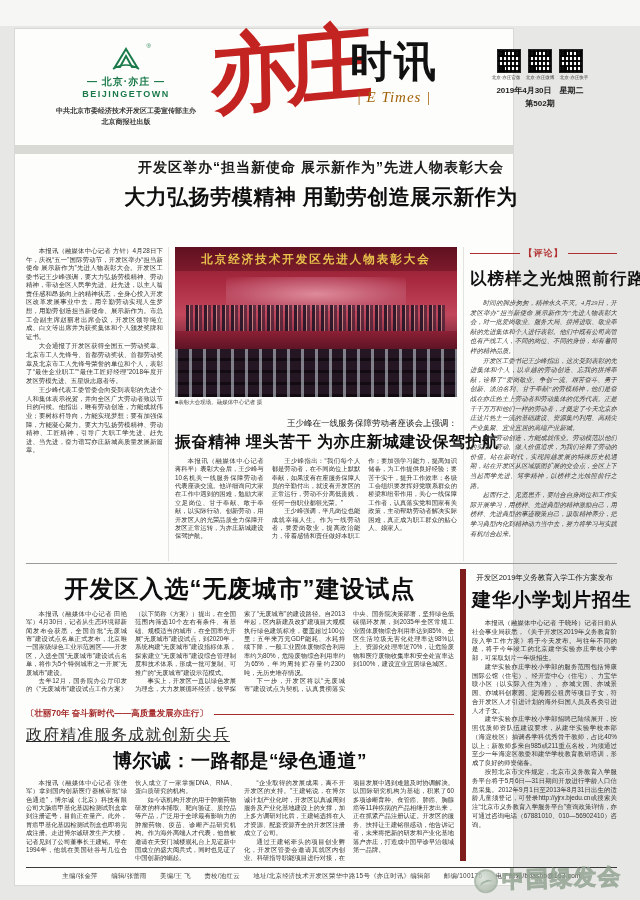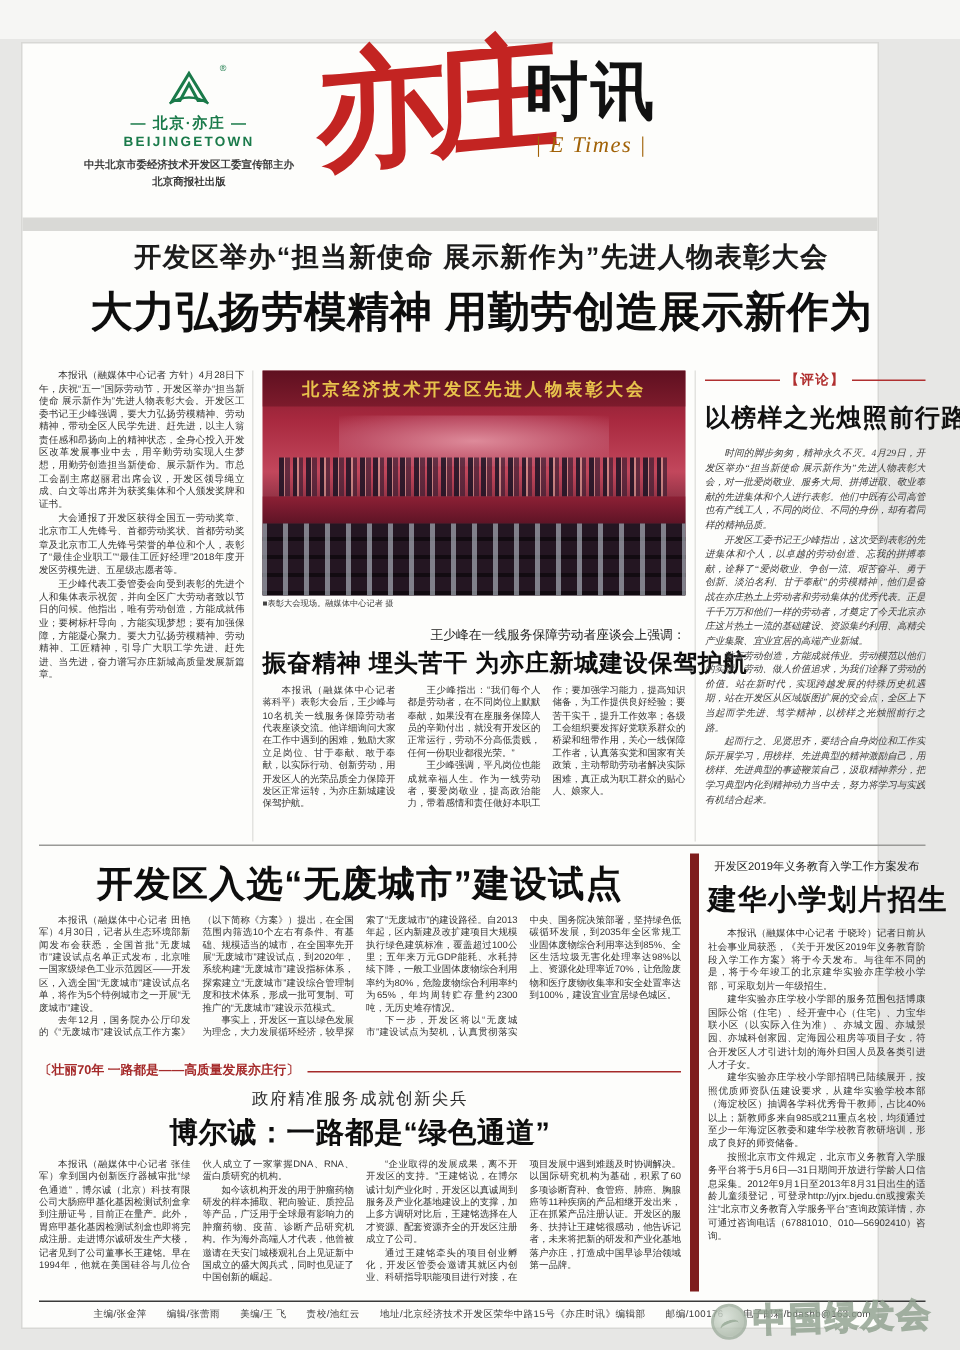--- a/index.html
+++ b/index.html
@@ -1,20 +1,20 @@
 <!DOCTYPE html>
 <html><head>
 <meta charset="utf-8">
 <style>
   * { margin:0; padding:0; box-sizing:border-box; }
   html,body { width:640px; }
   body { font-family:"Liberation Sans", sans-serif; background:#e7e7e5; }
   .canvas { position:relative; width:640px; height:900px; background:#e7e7e5; overflow:hidden; }
   .canvas::before { content:""; position:absolute; top:0; left:0; right:0; height:26px; background:#f6f6f4; }
-  .paper { position:absolute; left:14px; top:28px; width:572px; height:858px; background:#fdfdfb; border:1px solid #d8d8d5; }
+  .paper { position:absolute; left:14px; top:28px; width:500px; height:858px; background:#fdfdfb; border:1px solid #d8d8d5; }
 
   
   .header { position:absolute; top:6px; left:8px; width:596px; height:108px; }
   .logo-block { position:absolute; left:18px; top:12px; width:170px; text-align:center; }
   .logo-mark { position:relative; width:34px; height:26px; margin:0 auto 2px; }
   .logo-mark svg { display:block; margin:0 auto; }
   .logo-reg { position:absolute; right:-8px; top:-4px; font-size:6px; color:#1a7a4a; }
   .logo-cn { font-size:10px; color:#1a7a4a; letter-spacing:1px; font-weight:bold; }
   .logo-en { font-size:9px; color:#1a7a4a; font-weight:bold; letter-spacing:1.5px; }
   .org { margin-top:7px; font-size:7px; font-weight:bold; color:#3a3a3a; line-height:1.5; }
@@ -38,22 +38,22 @@
         background-blend-mode:multiply; }
   .qr-caps { display:flex; justify-content:center; gap:4px; margin-top:2px; }
   .qr-cap { font-size:4.5px; color:#333; width:30px; }
   .date-line { margin-top:5px; font-size:8px; font-weight:bold; color:#222; }
   .issue-line { margin-top:2px; font-size:8px; font-weight:bold; color:#222; }
 
   .grayband { position:absolute; top:116px; left:0; width:100%; height:9px; background:#d9d9d6; }
 
   
   .headline-sec { position:absolute; top:130px; left:8px; width:596px; text-align:center; }
-  .kicker1 { font-size:18px; font-weight:bold; color:#1c1c1c; letter-spacing:1px; }
-  .headline1 { margin-top:6px; font-size:28px; font-weight:900; color:#0e0e0e; letter-spacing:0.5px; white-space:nowrap; }
+  .kicker1 { font-size:14px; font-weight:bold; color:#1c1c1c; letter-spacing:1px; }
+  .headline1 { margin-top:6px; font-size:21px; font-weight:900; color:#0e0e0e; letter-spacing:0.5px; white-space:nowrap; }
 
   
   .main-row { position:absolute; top:218px; left:11px; width:591px; height:314px; display:flex; }
   .col-left { width:142px; padding-right:5px; }
   .col-mid { width:296px; padding:0 6px; border-left:1px solid #e3e3e0; border-right:1px solid #e3e3e0; }
   .col-right { width:153px; padding-left:6px; }
 
   .bodytext p { font-size:6.4px; line-height:1.34; text-align:justify; color:#333; text-indent:2em; margin-bottom:1px; }
   .col-left .bodytext { height:312px; overflow:hidden; }
 
@@ -89,21 +89,21 @@
   .section-row { position:absolute; top:540px; left:11px; width:591px; height:292px; display:flex; }
   .sec-left { width:440px; padding-right:6px; border-right:6px solid #7f1d1d; }
   .sec-right { width:151px; padding-left:6px; }
 
   .headline3 { margin-top:4px; text-align:center; font-size:24px; font-weight:900; color:#0e0e0e; letter-spacing:1px; white-space:nowrap; }
   .cols4 { margin-top:5px; column-count:4; column-gap:8px; height:92px; overflow:hidden; }
 
   .series-banner { margin-top:6px; display:flex; align-items:center; gap:6px; }
   .series-banner span { font-size:8.5px; font-weight:bold; color:#a52a2a; white-space:nowrap; }
   .series-banner::after { content:""; flex:1; border-top:1px solid #a52a2a; }
-  .kicker5 { margin-top:5px; text-align:center; font-size:11px; color:#2a2a2a; letter-spacing:1px; }
+  .kicker5 { margin-top:5px; text-align:left; font-size:16px; color:#2a2a2a; letter-spacing:1px;text-decoration:underline; }
   .headline5 { margin-top:2px; text-align:center; font-size:19px; font-weight:900; color:#0e0e0e; letter-spacing:0.5px; white-space:nowrap; }
   .cols4b { margin-top:5px; column-count:4; column-gap:8px; height:104px; overflow:hidden; }
   .cols4b p { font-size:6.3px; line-height:1.33; text-align:justify; color:#333; text-indent:2em; }
 
   .kicker4 { margin-top:4px; text-align:center; font-size:7.5px; color:#222; white-space:nowrap; }
   .headline4 { margin-top:4px; text-align:center; font-size:19px; font-weight:900; color:#0e0e0e; letter-spacing:1px; white-space:nowrap; }
   .story4-body { margin-top:6px; height:244px; overflow:hidden; }
   .story4-body p { font-size:6.4px; line-height:1.37; text-align:justify; color:#333; text-indent:2em; }
 
   
@@ -140,20 +140,36 @@
       </div>
 
       <div class="masthead">
         <div class="mh-script">亦庄</div>
         <div class="mh-right">
           <div class="mh-block">时讯</div>
           <div class="mh-en">| E Times |</div>
         </div>
       </div>
 
+      <div class="dateblock">
+        <div class="qr-row">
+          <div class="qr"></div>
+          <div class="qr"></div>
+          <div class="qr"></div>
+        </div>
+        <div class="qr-caps">
+          <div class="qr-cap">北京·亦庄官微</div>
+          <div class="qr-cap">北京·亦庄微博</div>
+          <div class="qr-cap">北京·亦庄快手</div>
+        </div>
+        <div class="date-line">
+          <span>2019年4月30日</span>　<span>星期二</span>
+        </div>
+        <div class="issue-line">第502期</div>
+      </div>
     </div>
 
     <div class="grayband"></div>
 
     <div class="headline-sec">
       <div class="kicker1">开发区举办“担当新使命 展示新作为”先进人物表彰大会</div>
       <div class="headline1">大力弘扬劳模精神  用勤劳创造展示新作为</div>
     </div>
 
     <div class="main-row">
@@ -207,21 +223,21 @@
       <div class="sec-left">
         <div class="headline3">开发区入选“无废城市”建设试点</div>
         <div class="cols4">
           <p>本报讯（融媒体中心记者 田艳军）4月30日，记者从生态环境部新闻发布会获悉，全国首批“无废城市”建设试点名单正式发布，北京唯一国家级绿色工业示范园区——开发区，入选全国“无废城市”建设试点名单，将作为5个特例城市之一开展“无废城市”建设。</p>
           <p>去年12月，国务院办公厅印发的《“无废城市”建设试点工作方案》（以下简称《方案》）提出，在全国范围内筛选10个左右有条件、有基础、规模适当的城市，在全国率先开展“无废城市”建设试点，到2020年，系统构建“无废城市”建设指标体系，探索建立“无废城市”建设综合管理制度和技术体系，形成一批可复制、可推广的“无废城市”建设示范模式。</p>
           <p>事实上，开发区一直以绿色发展为理念，大力发展循环经济，较早探索了“无废城市”的建设路径。自2013年起，区内新建及改扩建项目大规模执行绿色建筑标准，覆盖超过100公里；五年来万元GDP能耗、水耗持续下降，一般工业固体废物综合利用率约为80%，危险废物综合利用率约为65%，年均周转贮存量约2300吨，无历史堆存情况。</p>
           <p>下一步，开发区将以“无废城市”建设试点为契机，认真贯彻落实中央、国务院决策部署，坚持绿色低碳循环发展，到2035年全区常规工业固体废物综合利用率达到85%、全区生活垃圾无害化处理率达98%以上、资源化处理率近70%，让危险废物和医疗废物收集率和安全处置率达到100%，建设宜业宜居绿色城区。</p>
         </div>
 
         <div class="series-banner">
-          <span>〔壮丽70年 一路都是——高质量发展亦庄行〕</span>
+          <span>〔壮丽70年 奋斗新时代——高质量发展亦庄行〕</span>
         </div>
         <div class="kicker5">政府精准服务成就创新尖兵</div>
         <div class="headline5">博尔诚：一路都是“绿色通道”</div>
         <div class="cols4b">
           <p>本报讯（融媒体中心记者 张佳军）拿到国内创新医疗器械审批“绿色通道”，博尔诚（北京）科技有限公司大肠癌甲基化基因检测试剂盒拿到注册证号，目前正在量产。此外，胃癌甲基化基因检测试剂盒也即将完成注册。走进博尔诚研发生产大楼，记者见到了公司董事长王建铭。早在1994年，他就在美国硅谷与几位合伙人成立了一家掌握DNA、RNA、蛋白质研究的机构。</p>
           <p>如今该机构开发的用于肿瘤药物研发的样本捕取、靶向验证、质控品等产品，广泛用于全球最有影响力的肿瘤药物、疫苗、诊断产品研究机构。作为海外高端人才代表，他曾被邀请在天安门城楼观礼台上见证新中国成立的盛大阅兵式，同时也见证了中国创新的崛起。</p>
           <p>“企业取得的发展成果，离不开开发区的支持。”王建铭说，在博尔诚计划产业化时，开发区以真诚周到服务及产业化基地建设上的支撑，加上多方调研对比后，王建铭选择在人才资源、配套资源齐全的开发区注册成立了公司。</p>
           <p>通过王建铭牵头的项目创业孵化，开发区管委会邀请其就区内创业、科研指导职能项目进行对接，在项目发展中遇到难题及时协调解决。以国际研究机构为基础，积累了60多项诊断育种、食管癌、肺癌、胸腺癌等11种疾病的产品相继开发出来，正在抓紧产品注册认证。开发区的服务、扶持让王建铭很感动，他告诉记者，未来将把新的研发和产业化基地落户亦庄，打造成中国早诊早治领域第一品牌。</p>
         </div>
       </div>

